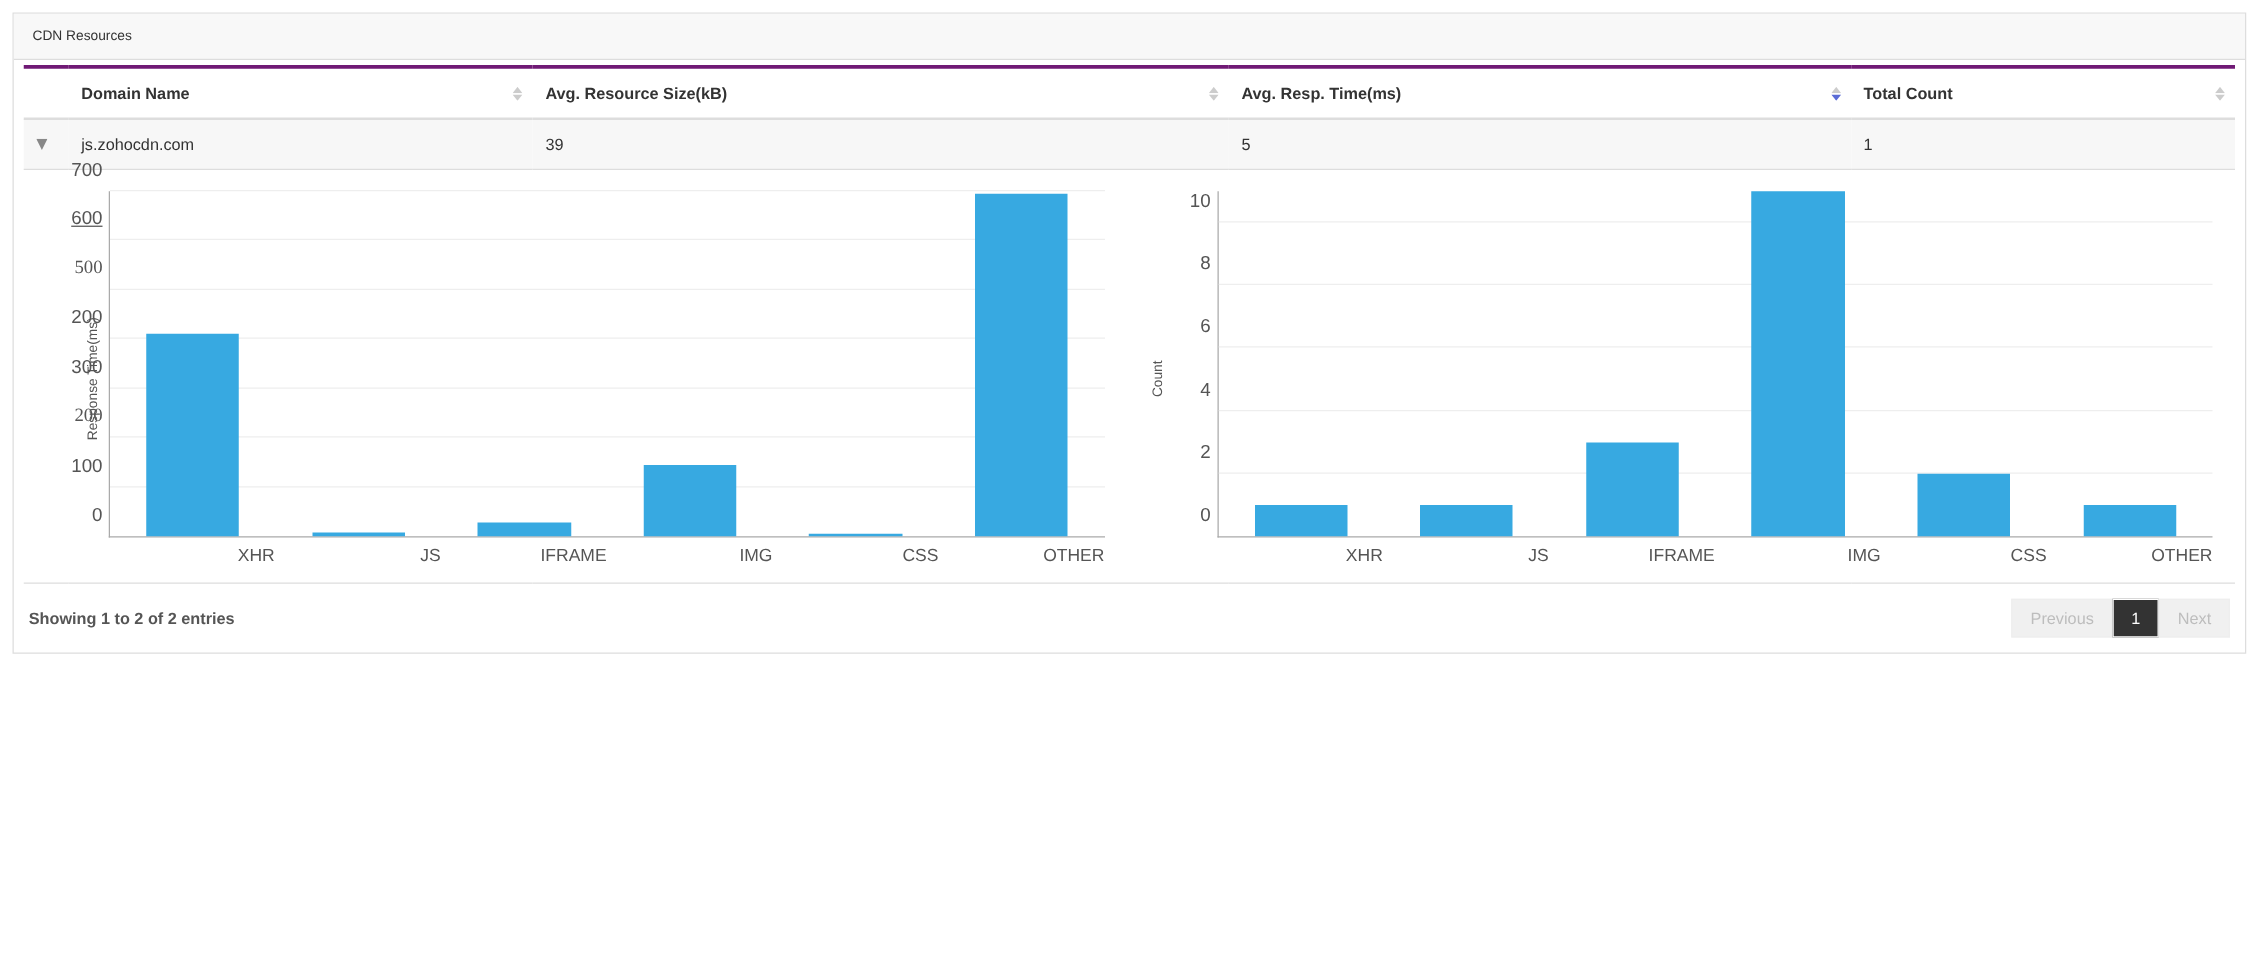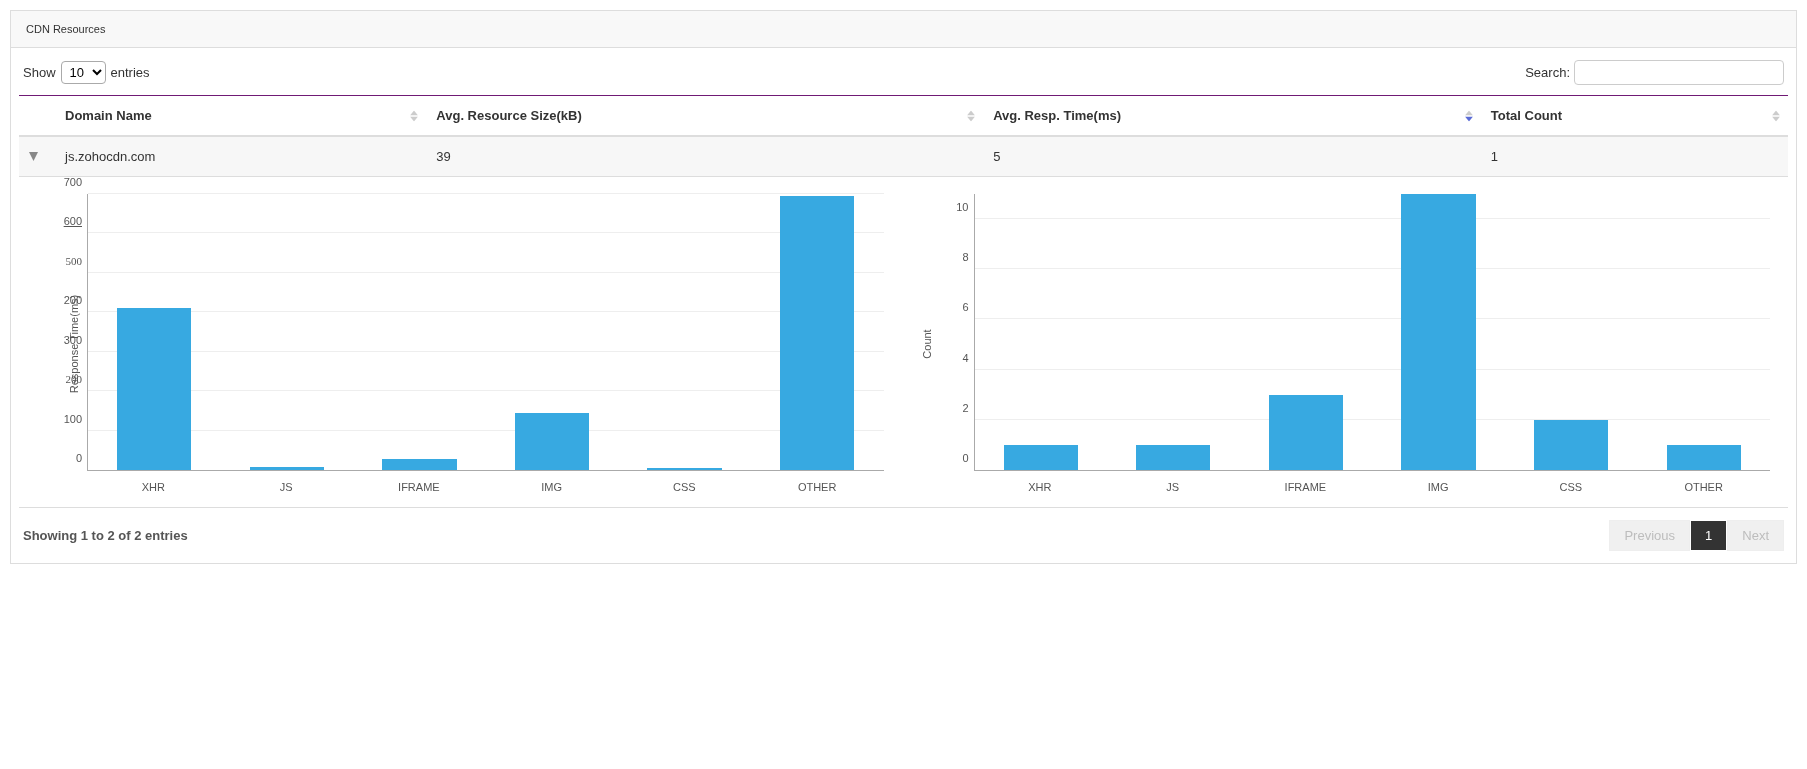--- a/index.html
+++ b/index.html
@@ -41,21 +41,21 @@
   .search-box input {
     border: 1px solid #ccc;
     border-radius: 4px;
     padding: 4px 6px;
     width: 210px;
     font-size: 13px;
   }
   table.data {
     width: 100%;
     border-collapse: collapse;
-    border-top: 1px solid #701a75;
+    border-top: 3px solid #701a75;
   }
   table.data th, table.data td {
     padding: 12px 10px;
     text-align: left;
     border-bottom: 1px solid #ddd;
   }
   table.data th {
     font-weight: 700;
     font-size: 13px;
     position: relative;
@@ -106,21 +106,21 @@
   .gridline {
     position: absolute;
     left: 0; right: 0;
     border-top: 1px solid #eee;
   }
   .ytick {
     position: absolute;
     left: -40px;
     width: 34px;
     text-align: right;
-    font-size: 11px;
+    font-size: 15px;
     color: #555;
     transform: translateY(-50%);
   }
   .bars {
     position: absolute;
     left: 0; right: 0; top: 0; bottom: 0;
     display: flex;
   }
   .bar-slot {
     flex: 1;
@@ -135,22 +135,22 @@
   }
   .xaxis {
     position: absolute;
     left: 60px;
     right: 10px;
     bottom: 6px;
     display: flex;
   }
   .xlabel {
     flex: 1;
-    text-align: center;
-    font-size: 11px;
+    text-align: right;
+    font-size: 14px;
     color: #555;
   }
   .footer-row {
     display: flex;
     justify-content: space-between;
     align-items: center;
     padding: 12px 4px 4px 4px;
     font-size: 13px;
   }
   .pager { display: flex; align-items: stretch; padding-left: 13px; }
@@ -167,33 +167,20 @@
   .ctrl-td { padding: 0 !important; }
 </style>
 </head>
 <body>
 
 <div class="panel">
   <div class="panel-header">CDN Resources</div>
 
   <div style="padding:4px 8px 8px 8px">
 
-    <div class="controls-row">
-      <div class="show-entries">
-        <span>Show</span>
-        <select>
-          <option>10</option>
-        </select>
-        <span>entries</span>
-      </div>
-      <div class="search-box">
-        <span>Search:</span>
-        <input type="text" value="" style="">
-      </div>
-    </div>
 
     <table class="data">
       <thead>
         <tr>
           <th class="expand-cell"></th>
           <th>
             <span>Domain Name</span>
             <span class="sort-icons">
               <svg width="8" height="5">
                   <polygon points="4,0 8,5 0,5" fill="#ccc"></polygon>

